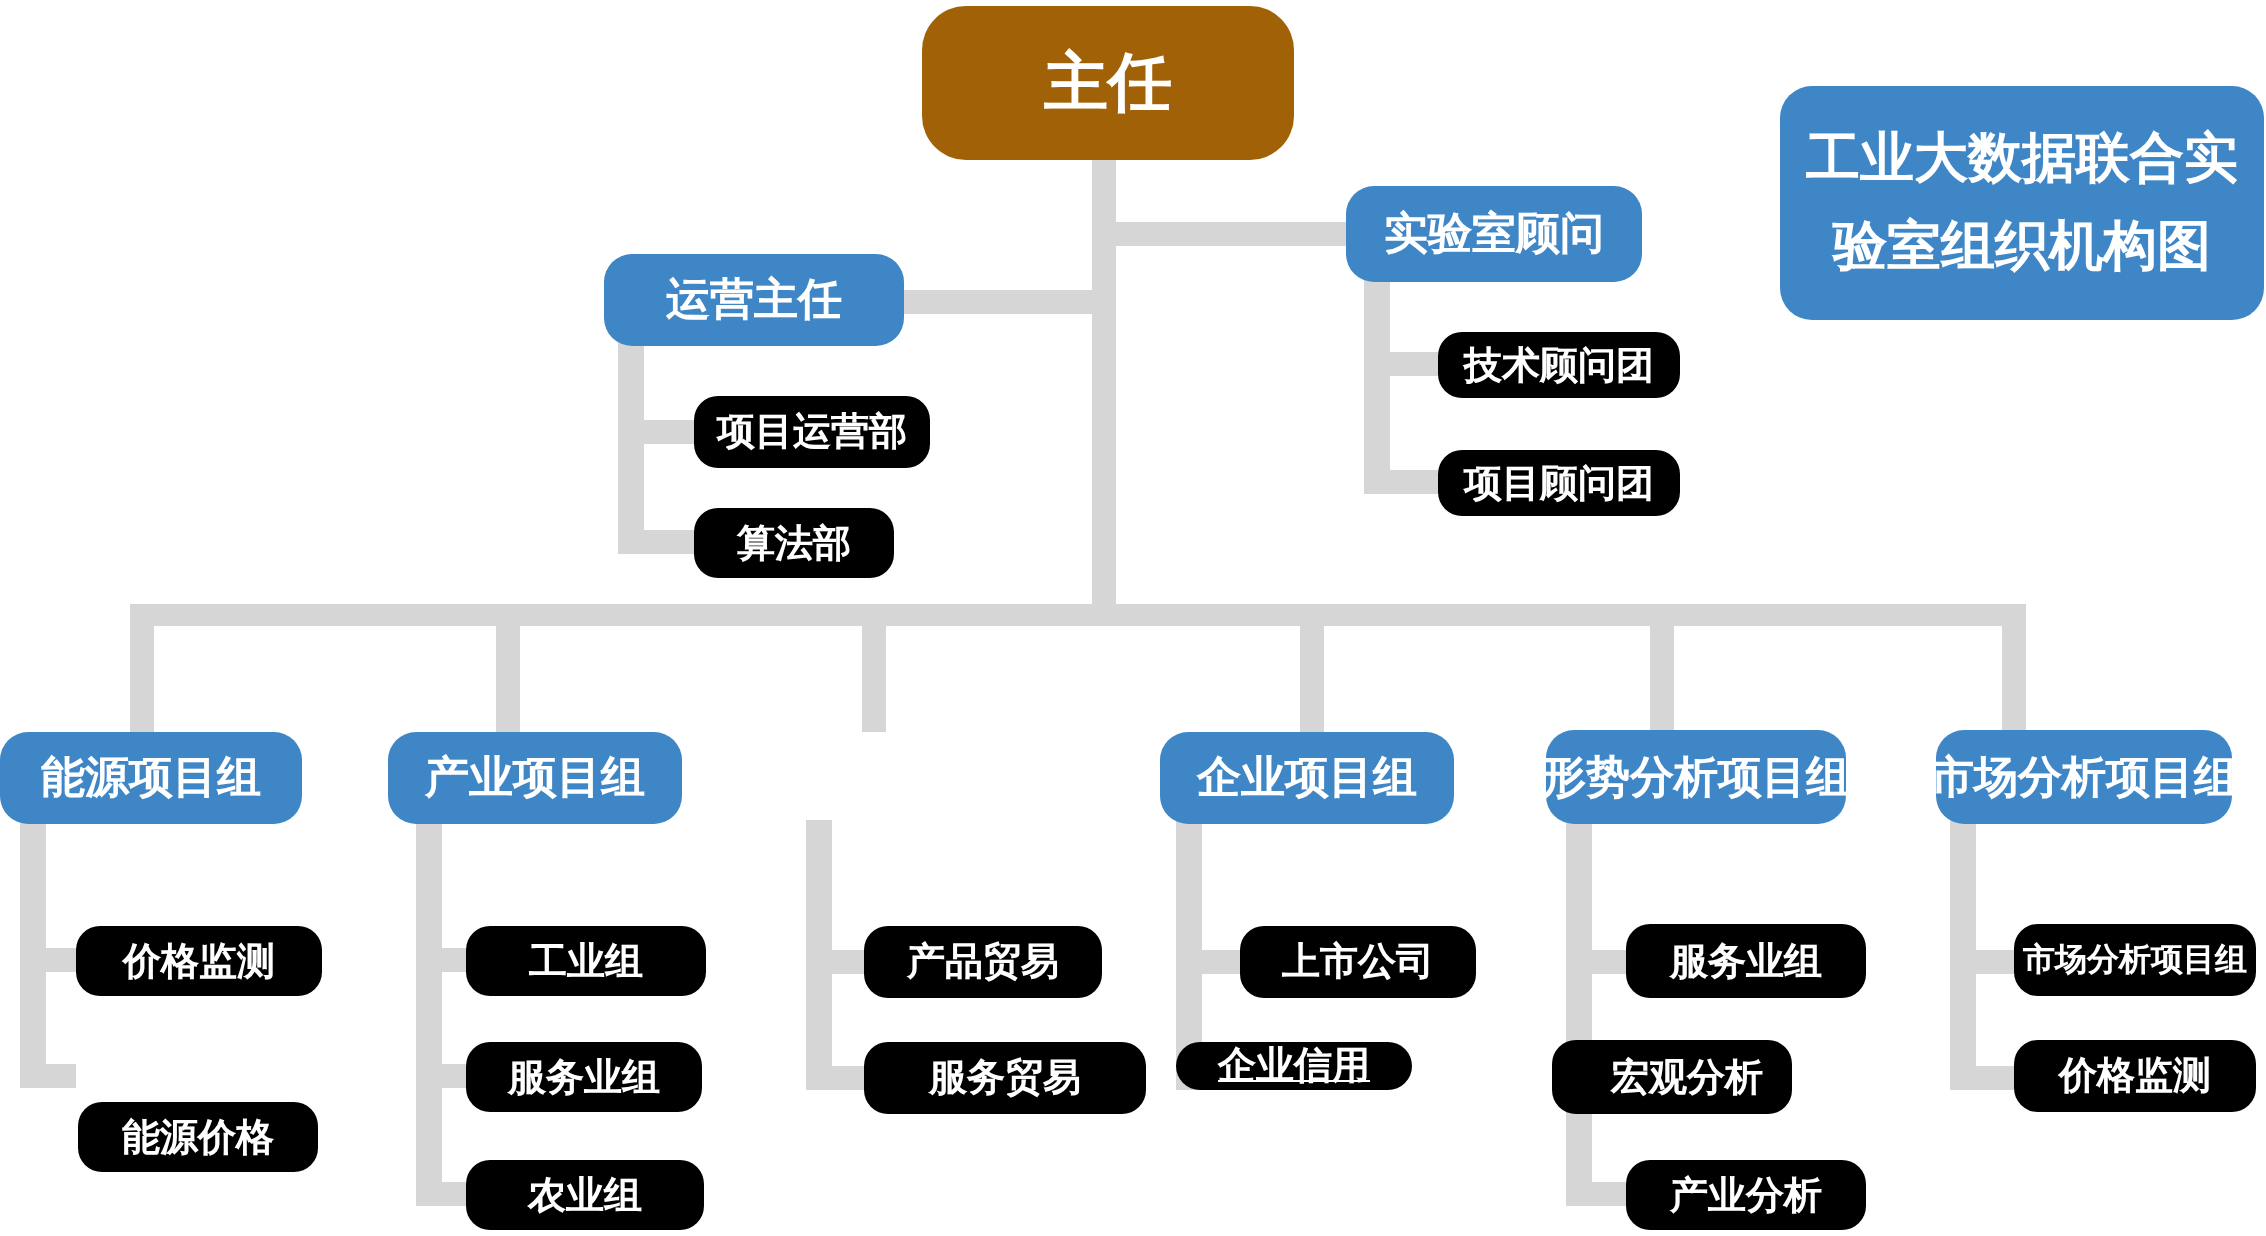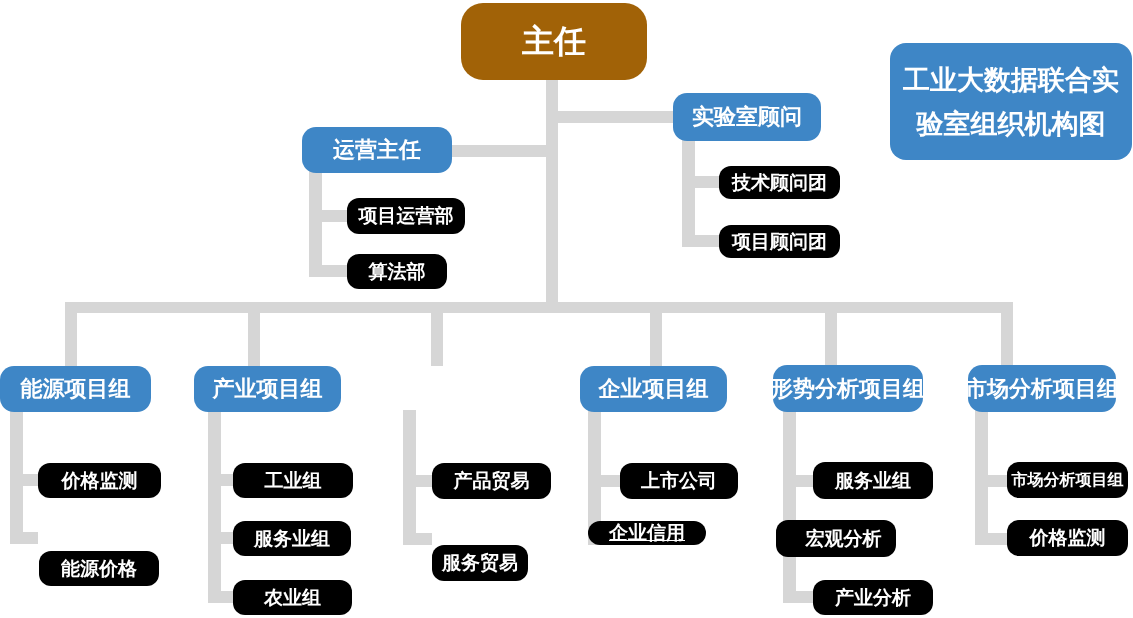--- a/index.html
+++ b/index.html
@@ -122,21 +122,21 @@
   <div class="node blue" style="left:0px; top:366px; width:151px; height:46px;">能源项目组</div>
   <div class="node green" style="left:38px; top:463px; width:123px; height:35px;">价格监测</div>
   <div class="node green" style="left:39px; top:551px; width:120px; height:35px;">能源价格</div>
 
   <div class="node blue" style="left:194px; top:366px; width:147px; height:46px;">产业项目组</div>
   <div class="node green" style="left:233px; top:463px; width:120px; height:35px;">工业组</div>
   <div class="node green" style="left:233px; top:521px; width:118px; height:35px;">服务业组</div>
   <div class="node green" style="left:233px; top:580px; width:119px; height:35px;">农业组</div>
 
   <div class="node green" style="left:432px; top:463px; width:119px; height:36px;">产品贸易</div>
-  <div class="node green" style="left:432px; top:521px; width:96px; height:36px;margin-top:24px;">服务贸易</div>
+  <div class="node green" style="left:432px; top:521px; width:141px; height:36px;">服务贸易</div>
 
   <div class="node blue" style="left:580px; top:366px; width:147px; height:46px;">企业项目组</div>
   <div class="node green" style="left:620px; top:463px; width:118px; height:36px;">上市公司</div>
   <div class="node green" style="left:588px; top:521px; width:118px; height:24px;text-decoration:underline;">企业信用</div>
 
   <div class="node blue" style="left:773px; top:365px; width:150px; height:47px;">形势分析项目组</div>
   <div class="node green" style="left:813px; top:462px; width:120px; height:37px;">服务业组</div>
   <div class="node green" style="left:776px; top:520px; width:120px; height:37px;padding-left:15px;">宏观分析</div>
   <div class="node green" style="left:813px; top:580px; width:120px; height:35px;">产业分析</div>
 

